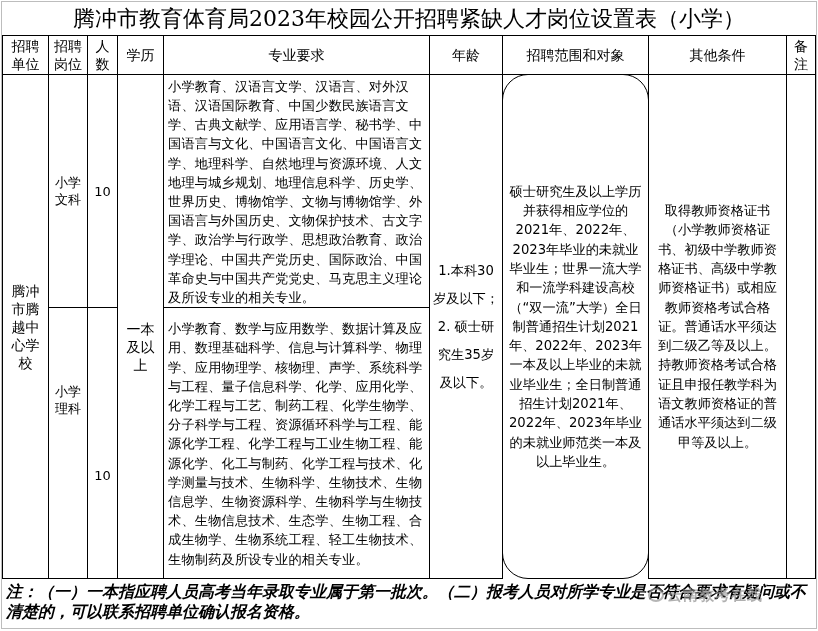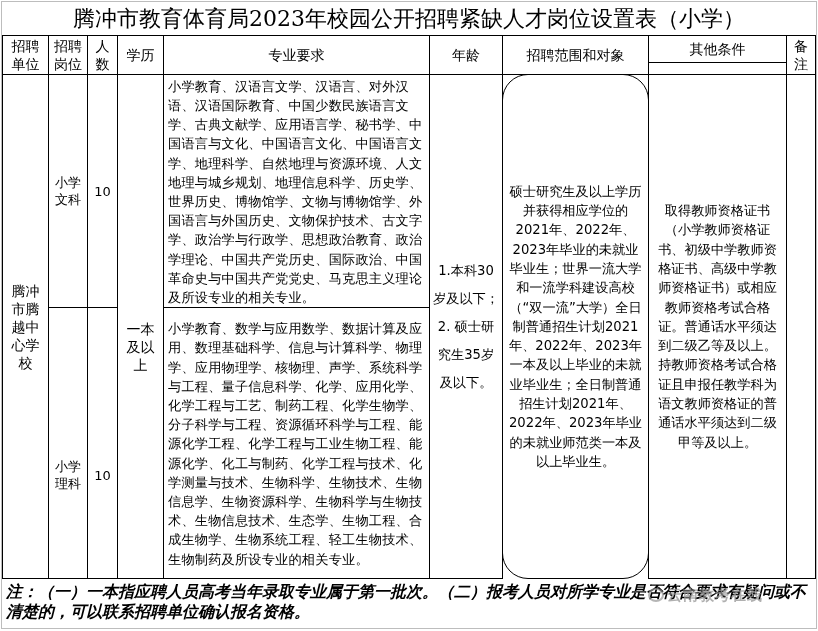--- a/index.html
+++ b/index.html
@@ -62,40 +62,40 @@
     </div>
   <div class="cell hdr" style="left:161px;top:0;width:267px;height:40px;">
       <span>专业要求</span>
     </div>
   <div class="cell hdr" style="left:427px;top:0;width:74px;height:40px;">
       <span>年龄</span>
     </div>
   <div class="cell hdr" style="left:500px;top:0;width:147px;height:40px;">
       <span>招聘范围和对象</span>
     </div>
-  <div class="cell hdr" style="left:646px;top:0;width:139px;height:28px;">
+  <div class="cell hdr" style="left:646px;top:0;width:139px;height:40px;">
       <span>其他条件</span>
     </div>
   <div class="cell hdr" style="left:784px;top:0;width:30px;height:40px;">
       <span style="white-space:pre-line">备
 注</span>
     </div>
 
   <div class="cell" style="left:0;top:39px;width:47px;height:505px;">
     <span class="vert" style="display:block;width:30px;">腾冲市腾越中心学校</span>
   </div>
 
   <div class="cell" style="left:46px;top:39px;width:40px;height:234px;">
     <span style="display:block;width:30px;">小学文科</span>
   </div>
   <div class="cell" style="left:85px;top:39px;width:31px;height:234px;">
     <span>10</span>
   </div>
 
-  <div class="cell" style="left:46px;top:272px;width:40px;height:272px;align-items:flex-end;padding-bottom:86px;">
+  <div class="cell" style="left:46px;top:272px;width:40px;height:272px;align-items:center;padding-bottom:86px;">
     <span style="display:block;width:30px;">小学理科</span>
   </div>
   <div class="cell" style="left:85px;top:272px;width:31px;height:272px;align-items:flex-end;padding-bottom:94px;">
     <span>10</span>
   </div>
 
   <div class="cell" style="left:115px;top:39px;width:47px;height:505px;">
     <span style="display:block;width:30px;font-size:14px;line-height:18px;margin-top:40px;">一本及以上</span>
   </div>
 

